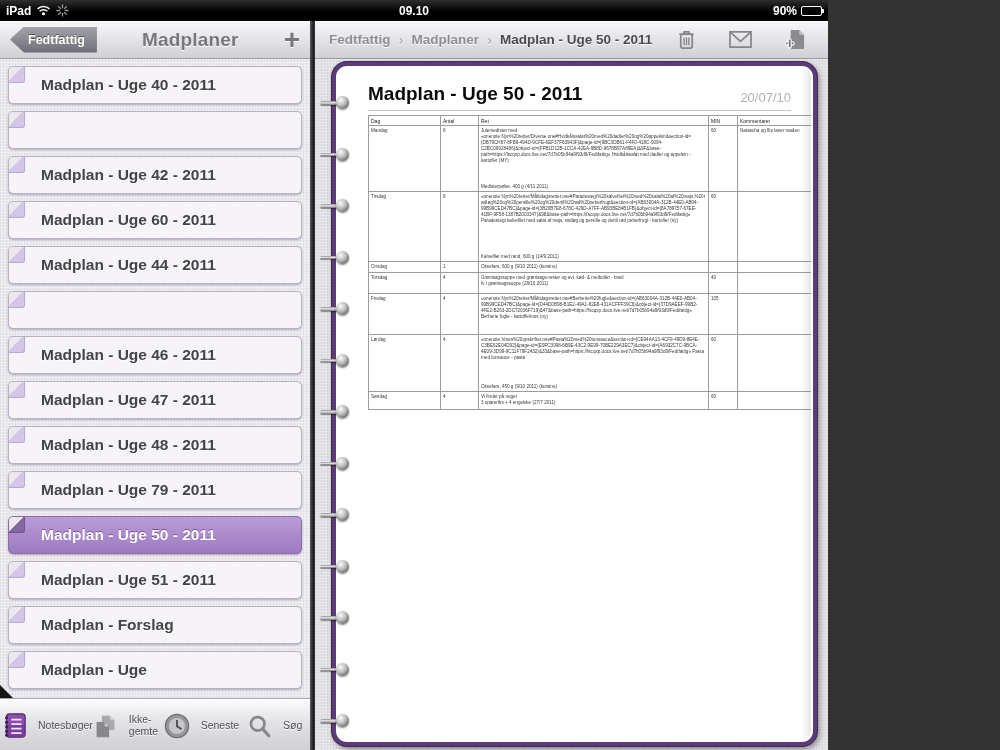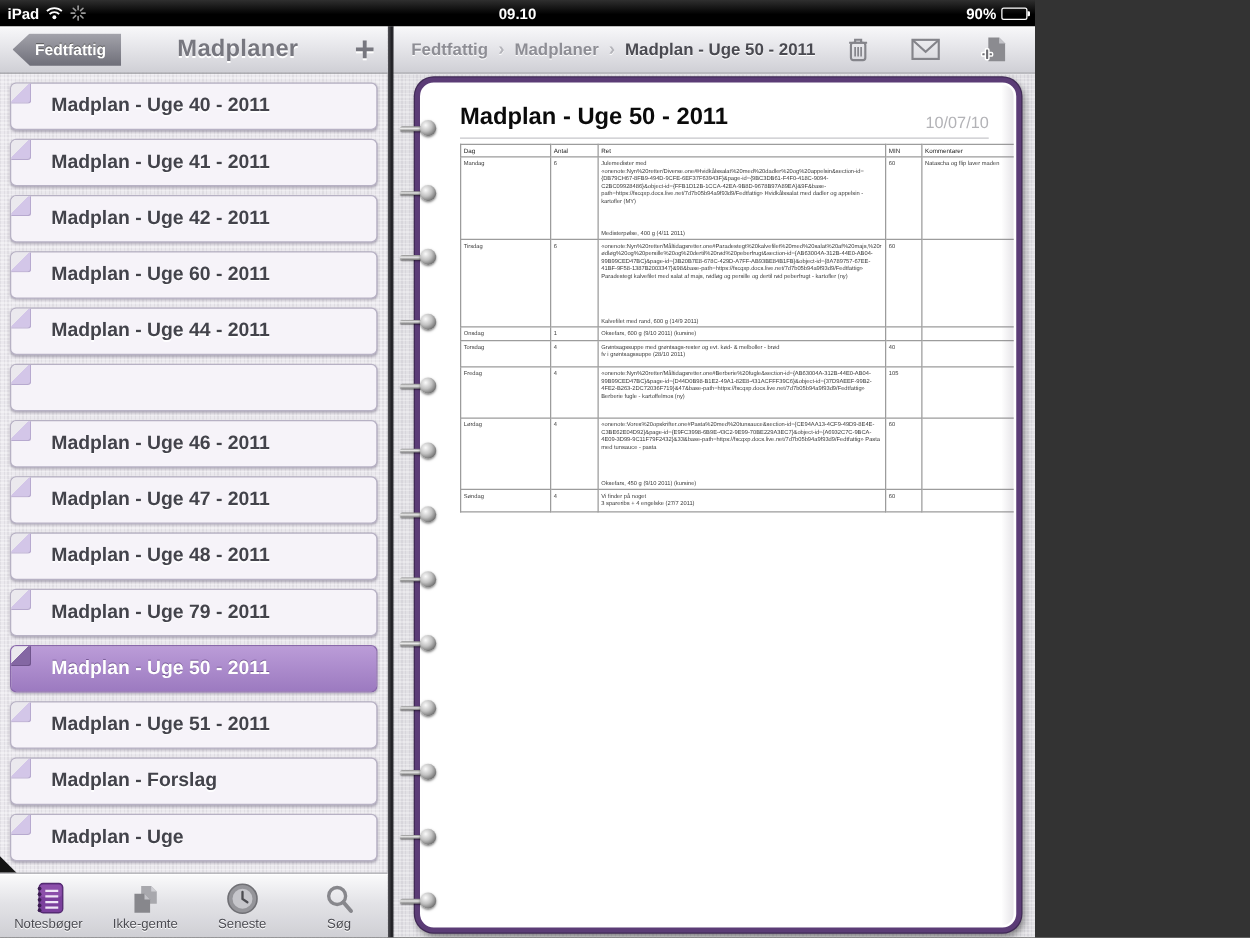--- a/index.html
+++ b/index.html
@@ -57,21 +57,21 @@
     color:#fff;text-shadow:0 -1px 0 rgba(80,50,110,.6);}
   .note-item.selected .fold{background:linear-gradient(135deg,#ebe9ee 0 50%,#8467a3 50% 100%);
     border-color:#6f548c;}
   .page-curl{position:absolute;left:0;bottom:-2px;width:0;height:0;
     border-bottom:15px solid #141414;border-right:15px solid transparent;}
 
   
   .tab-bar{flex:0 0 52px;display:flex;align-items:stretch;
     background:linear-gradient(#fbfbfc,#e3e3e7 45%,#cfcfd4);
     border-top:1px solid #a5a5ab;box-shadow:inset 0 1px 0 #fff;}
-  .tab{flex:1;display:flex;flex-direction:column;align-items:center;justify-content:center;gap:1px;cursor:pointer;}
+  .tab{flex:1;display:flex;align-items:center;justify-content:center;gap:11px;cursor:pointer;}
   .tab .tab-label{font-size:10.5px;color:#4c4c52;text-shadow:0 1px 0 #fff;}
   .tab .tab-icon{height:28px;display:flex;align-items:flex-end;}
 
   
   .main .bar{padding:0 14px;justify-content:space-between;}
   .crumbs{display:flex;align-items:center;gap:8px;font-size:13.5px;font-weight:bold;}
   .crumb{color:#8e8e95;text-shadow:0 1px 0 #fff;cursor:pointer;}
   .crumb.current{color:#4a4a51;cursor:default;}
   .crumb-sep{color:#b4b4ba;font-size:15px;text-shadow:0 1px 0 #fff;}
   .doc-actions{display:flex;align-items:center;gap:30px;padding-right:8px;}
@@ -162,21 +162,20 @@
         <div class="add-btn">+</div>
       </div>
       <div class="note-list" id="note-list">
         <div class="page-curl"></div>
       <div class="note-item">
             <span class="fold"></span>
             <span>Madplan - Uge 40 - 2011</span>
           </div>
           <div class="note-item">
             <span class="fold"></span>
-            <span>Madplan - Uge 41 - 2011</span>
           </div>
           <div class="note-item">
             <span class="fold"></span>
             <span>Madplan - Uge 42 - 2011</span>
           </div>
           <div class="note-item">
             <span class="fold"></span>
             <span>Madplan - Uge 60 - 2011</span>
           </div>
           <div class="note-item">
@@ -314,21 +313,21 @@
             </span>
         </div>
       </div>
 
       <div class="canvas">
         <div class="notebook" id="notebook">
           <div class="page">
             <div class="page-inner">
               <div class="title-row">
                 <span class="page-title">Madplan - Uge 50 - 2011</span>
-                <span class="page-date">10/07/10</span>
+                <span class="page-date">20/07/10</span>
               </div>
               <table class="meal" id="meal-table" style="width: 595px;">
                   <colgroup>
                     <col style="width: 72px;">
                     <col style="width: 38px;">
                     <col style="width: 230px;">
                     <col style="width: 29px;">
                     <col style="width: 226px;">
                   </colgroup>
                   <thead>

